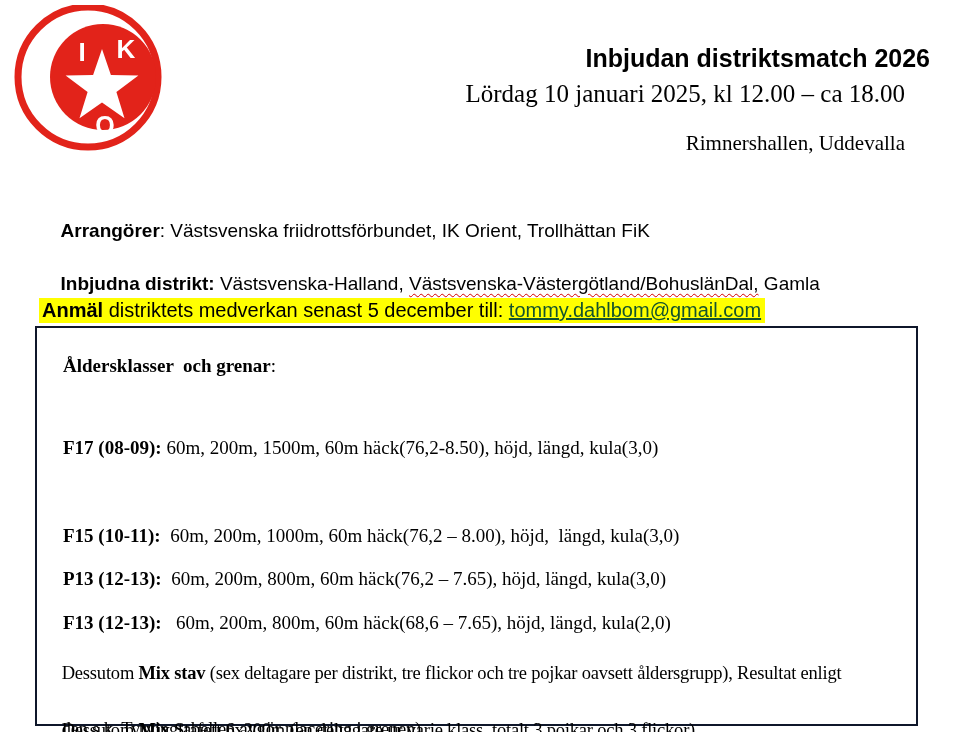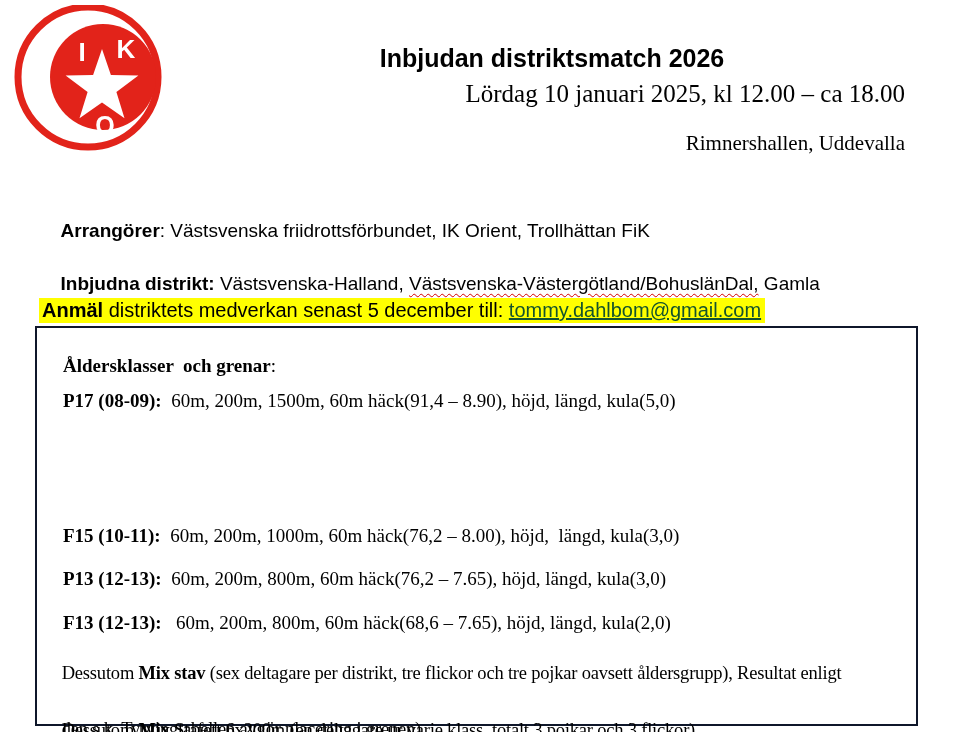--- a/index.html
+++ b/index.html
@@ -2,21 +2,21 @@
 <html><head>
 <meta charset="utf-8">
 <style>
   * { margin:0; padding:0; box-sizing:border-box; }
   html,body { width:960px; height:732px; background:#fff; overflow:hidden; }
   body { position:relative; font-family:"Liberation Sans", sans-serif; color:#000; }
 
   .abs { position:absolute; }
 
   
-  .doc-title { left:180px; right:36px; top:44px; text-align:center;
+  .doc-title { left:180px; right:30px; top:44px; text-align:right;
     font-family:"Liberation Sans", sans-serif; font-weight:bold; font-size:25px; }
   .doc-date { left:140px; right:55px; top:80px; text-align:right;
     font-family:"Liberation Serif", serif; font-size:25px; }
   .doc-venue { left:140px; right:55px; top:131px; text-align:right;
     font-family:"Liberation Serif", serif; font-size:21px; }
 
   
   .organizers { left:50px; top:198px; font-size:19px; white-space:pre-wrap; }
   .invited { left:50px; top:243px; width:885px; font-size:19px; line-height:27px; white-space:pre-wrap; }
   .registration { left:39px; top:299px; font-size:20px; }
@@ -71,22 +71,22 @@
 
 <div class="abs registration">
   <span class="hl"><span class="b">Anmäl</span><span> distriktets medverkan senast 5 december till: </span><a class="email-link">tommy.dahlbom@gmail.com</a></span>
 </div>
 
 <div class="abs classes-box" style="position:absolute;">
   <div class="box-heading">
     <span class="b">Åldersklasser  och grenar</span><span>:</span>
   </div>
 
-  <div class="event-row row-0">
-    <span class="b">P17 (08-09):</span><span>  60m, 200m, 1500m, 60m häck(91,4 – 8.90), höjd, längd, kula(5,0)</span>
+  <div class="event-row row-1">
+    <span class="b">F17 (08-09):</span><span> 60m, 200m, 1500m, 60m häck(76,2-8.50), höjd, längd, kula(3,0)</span>
   </div>
   <div class="event-row row-3">
     <span class="b">F15 (10-11):</span><span>  60m, 200m, 1000m, 60m häck(76,2 – 8.00), höjd,  längd, kula(3,0)</span>
   </div>
   <div class="event-row row-4">
     <span class="b">P13 (12-13):</span><span>  60m, 200m, 800m, 60m häck(76,2 – 7.65), höjd, längd, kula(3,0)</span>
   </div>
   <div class="event-row row-5">
     <span class="b">F13 (12-13):</span><span>   60m, 200m, 800m, 60m häck(68,6 – 7.65), höjd, längd, kula(2,0)</span>
   </div>

